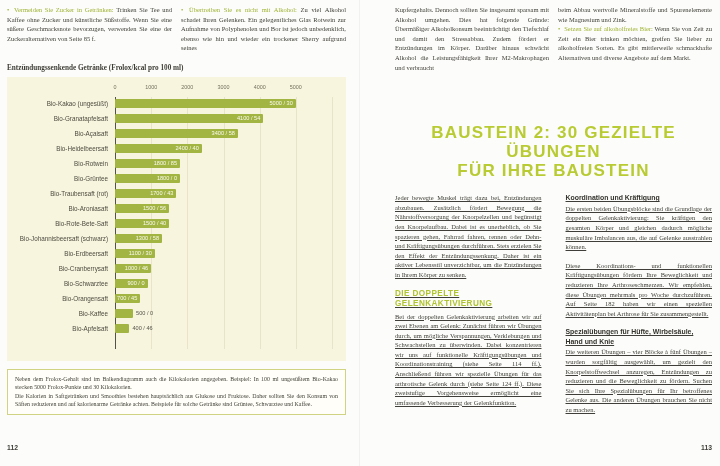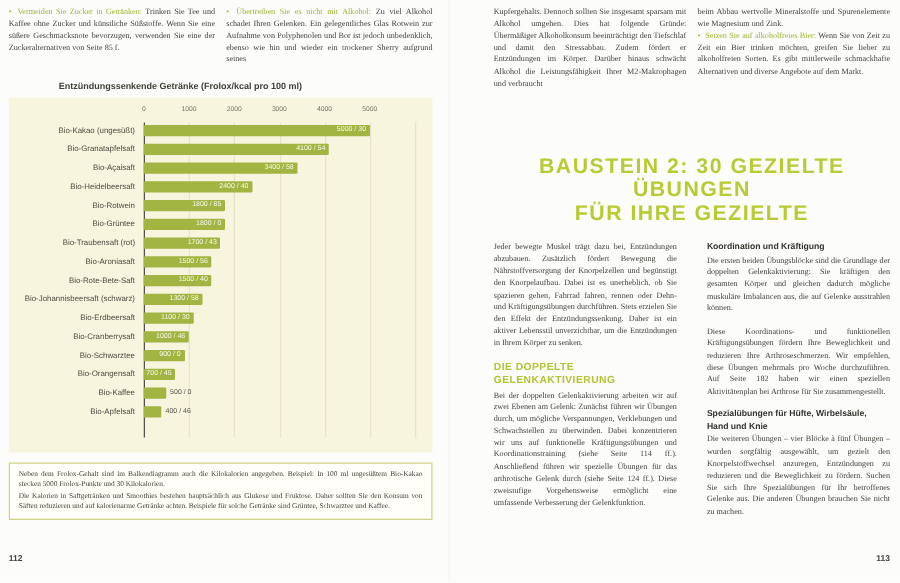--- a/index.html
+++ b/index.html
@@ -11,21 +11,21 @@
   .page-right{left:395px;width:317px;}
 
   
   .cols{display:flex;gap:9px;}
   .col{flex:1;}
   p.body{margin:0;font-size:6.5px;line-height:9.6px;text-align:justify;color:#3f3e38;}
   .bullet{color:#9fb233;font-size:6.5px;margin-right:2px;}
   .lead{color:#9fb233;}
 
   
-  .chart-title{margin-top:11px;font-family:Liberation Sans, sans-serif;font-weight:bold;font-size:7.2px;color:#3e3d35;margin-left:40px;}
+  .chart-title{margin-top:11px;font-family:Liberation Serif, serif;font-weight:bold;font-size:7.2px;color:#3e3d35;}
   .chart-box{position:relative;margin-top:5px;background:#f8f5de;padding:6px 14px 0 6px;height:284px;box-sizing:border-box;}
   .plot-grid{position:absolute;left:108px;right:14px;top:20px;bottom:12px;z-index:0;}
   .vline{position:absolute;top:0;bottom:0;width:1px;background:#e7e4c9;}
   .vline.axis{background:#52514a;z-index:2;}
   .tick-row{position:relative;height:13px;margin-left:102px;font-family:"Liberation Sans",sans-serif;font-size:5.4px;color:#73725f;}
   .tick{position:absolute;top:1px;transform:translateX(-50%);}
   .rows{position:relative;z-index:1;}
   .crow{display:flex;align-items:center;height:15px;}
   .clabel{flex:0 0 102px;box-sizing:border-box;padding-right:7px;text-align:right;font-family:"Liberation Sans",sans-serif;font-size:6.3px;color:#4c4b40;white-space:nowrap;}
   .ccell{position:relative;flex:1;display:flex;align-items:center;}
@@ -37,21 +37,21 @@
   
   .footnote{margin-top:8px;border:1px solid #cfd382;background:#fffef8;padding:5px 7px;box-sizing:border-box;}
   .footnote p{margin:0;font-size:5.9px;line-height:8.5px;text-align:justify;color:#44433b;}
 
   .pageno{position:absolute;top:444px;font-family:"Liberation Sans",sans-serif;font-weight:bold;font-size:6.8px;color:#3f3e38;}
   .pageno.pl{left:7px;}
   .pageno.pr{right:8px;}
 
   
   .baustein{margin:51px 0 0 0;text-align:center;font-family:"Liberation Sans",sans-serif;font-weight:bold;font-size:17px;line-height:19px;letter-spacing:1.2px;color:#b8cb32;}
-  .body-cols{display:flex;gap:24px;margin-top:13px;}
+  .body-cols{display:flex;gap:24px;margin-top:13px;text-decoration:underline;}
   .green-sub{margin:9px 0 3px 0;font-family:"Liberation Sans",sans-serif;font-weight:bold;font-size:8.2px;line-height:10px;letter-spacing:0.4px;color:#b0c431;}
   .bold-sub{margin:0 0 1px 0;font-family:"Liberation Sans",sans-serif;font-weight:bold;font-size:6.9px;line-height:9.6px;color:#33322c;}
   .bold-sub.later{margin-top:9px;}
   .gap{height:9px;}
 </style>
 </head>
 <body>
 
 <div class="spread">
   <div class="spine"></div>
@@ -233,21 +233,21 @@
       </div>
       <div class="col">
         <p class="body">beim Abbau wertvolle Mineralstoffe und Spurenelemente wie Magnesium und Zink.</p>
         <p class="body"><span class="bullet">•</span>
           <span class="lead">Setzen Sie auf alkoholfreies Bier:</span>
           <span>Wenn Sie von Zeit zu Zeit ein Bier trinken möchten, greifen Sie lieber zu alkoholfreien Sorten. Es gibt mittlerweile schmackhafte Alternativen und diverse Angebote auf dem Markt.</span></p>
       </div>
     </div>
 
     <h1 class="baustein"><span>BAUSTEIN 2: 30 GEZIELTE ÜBUNGEN</span><br>
-      <span>FÜR IHRE GEZIELTE</span></h1>
+      <span>FÜR IHRE BAUSTEIN</span></h1>
 
     <div class="body-cols">
       <div class="col">
         <p class="body">Jeder bewegte Muskel trägt dazu bei, Entzündungen abzubauen. Zusätzlich fördert Bewegung die Nährstoffversorgung der Knorpelzellen und begünstigt den Knorpelaufbau. Dabei ist es unerheblich, ob Sie spazieren gehen, Fahrrad fahren, rennen oder Dehn- und Kräftigungsübungen durchführen. Stets erzielen Sie den Effekt der Entzündungssenkung. Daher ist ein aktiver Lebensstil unverzichtbar, um die Entzündungen in Ihrem Körper zu senken.</p>
         <div class="green-sub">DIE DOPPELTE GELENKAKTIVIERUNG</div>
         <p class="body">Bei der doppelten Gelenkaktivierung arbeiten wir auf zwei Ebenen am Gelenk: Zunächst führen wir Übungen durch, um mögliche Verspannungen, Verklebungen und Schwachstellen zu überwinden. Dabei konzentrieren wir uns auf funktionelle Kräftigungsübungen und Koordinationstraining (siehe Seite 114 ff.). Anschließend führen wir spezielle Übungen für das arthrotische Gelenk durch (siehe Seite 124 ff.). Diese zweistufige Vorgehensweise ermöglicht eine umfassende Verbesserung der Gelenkfunktion.</p>
       </div>
       <div class="col">
         <div class="bold-sub">Koordination und Kräftigung</div>
         <p class="body">Die ersten beiden Übungsblöcke sind die Grundlage der doppelten Gelenkaktivierung: Sie kräftigen den gesamten Körper und gleichen dadurch mögliche muskuläre Imbalancen aus, die auf Gelenke ausstrahlen können.</p>

